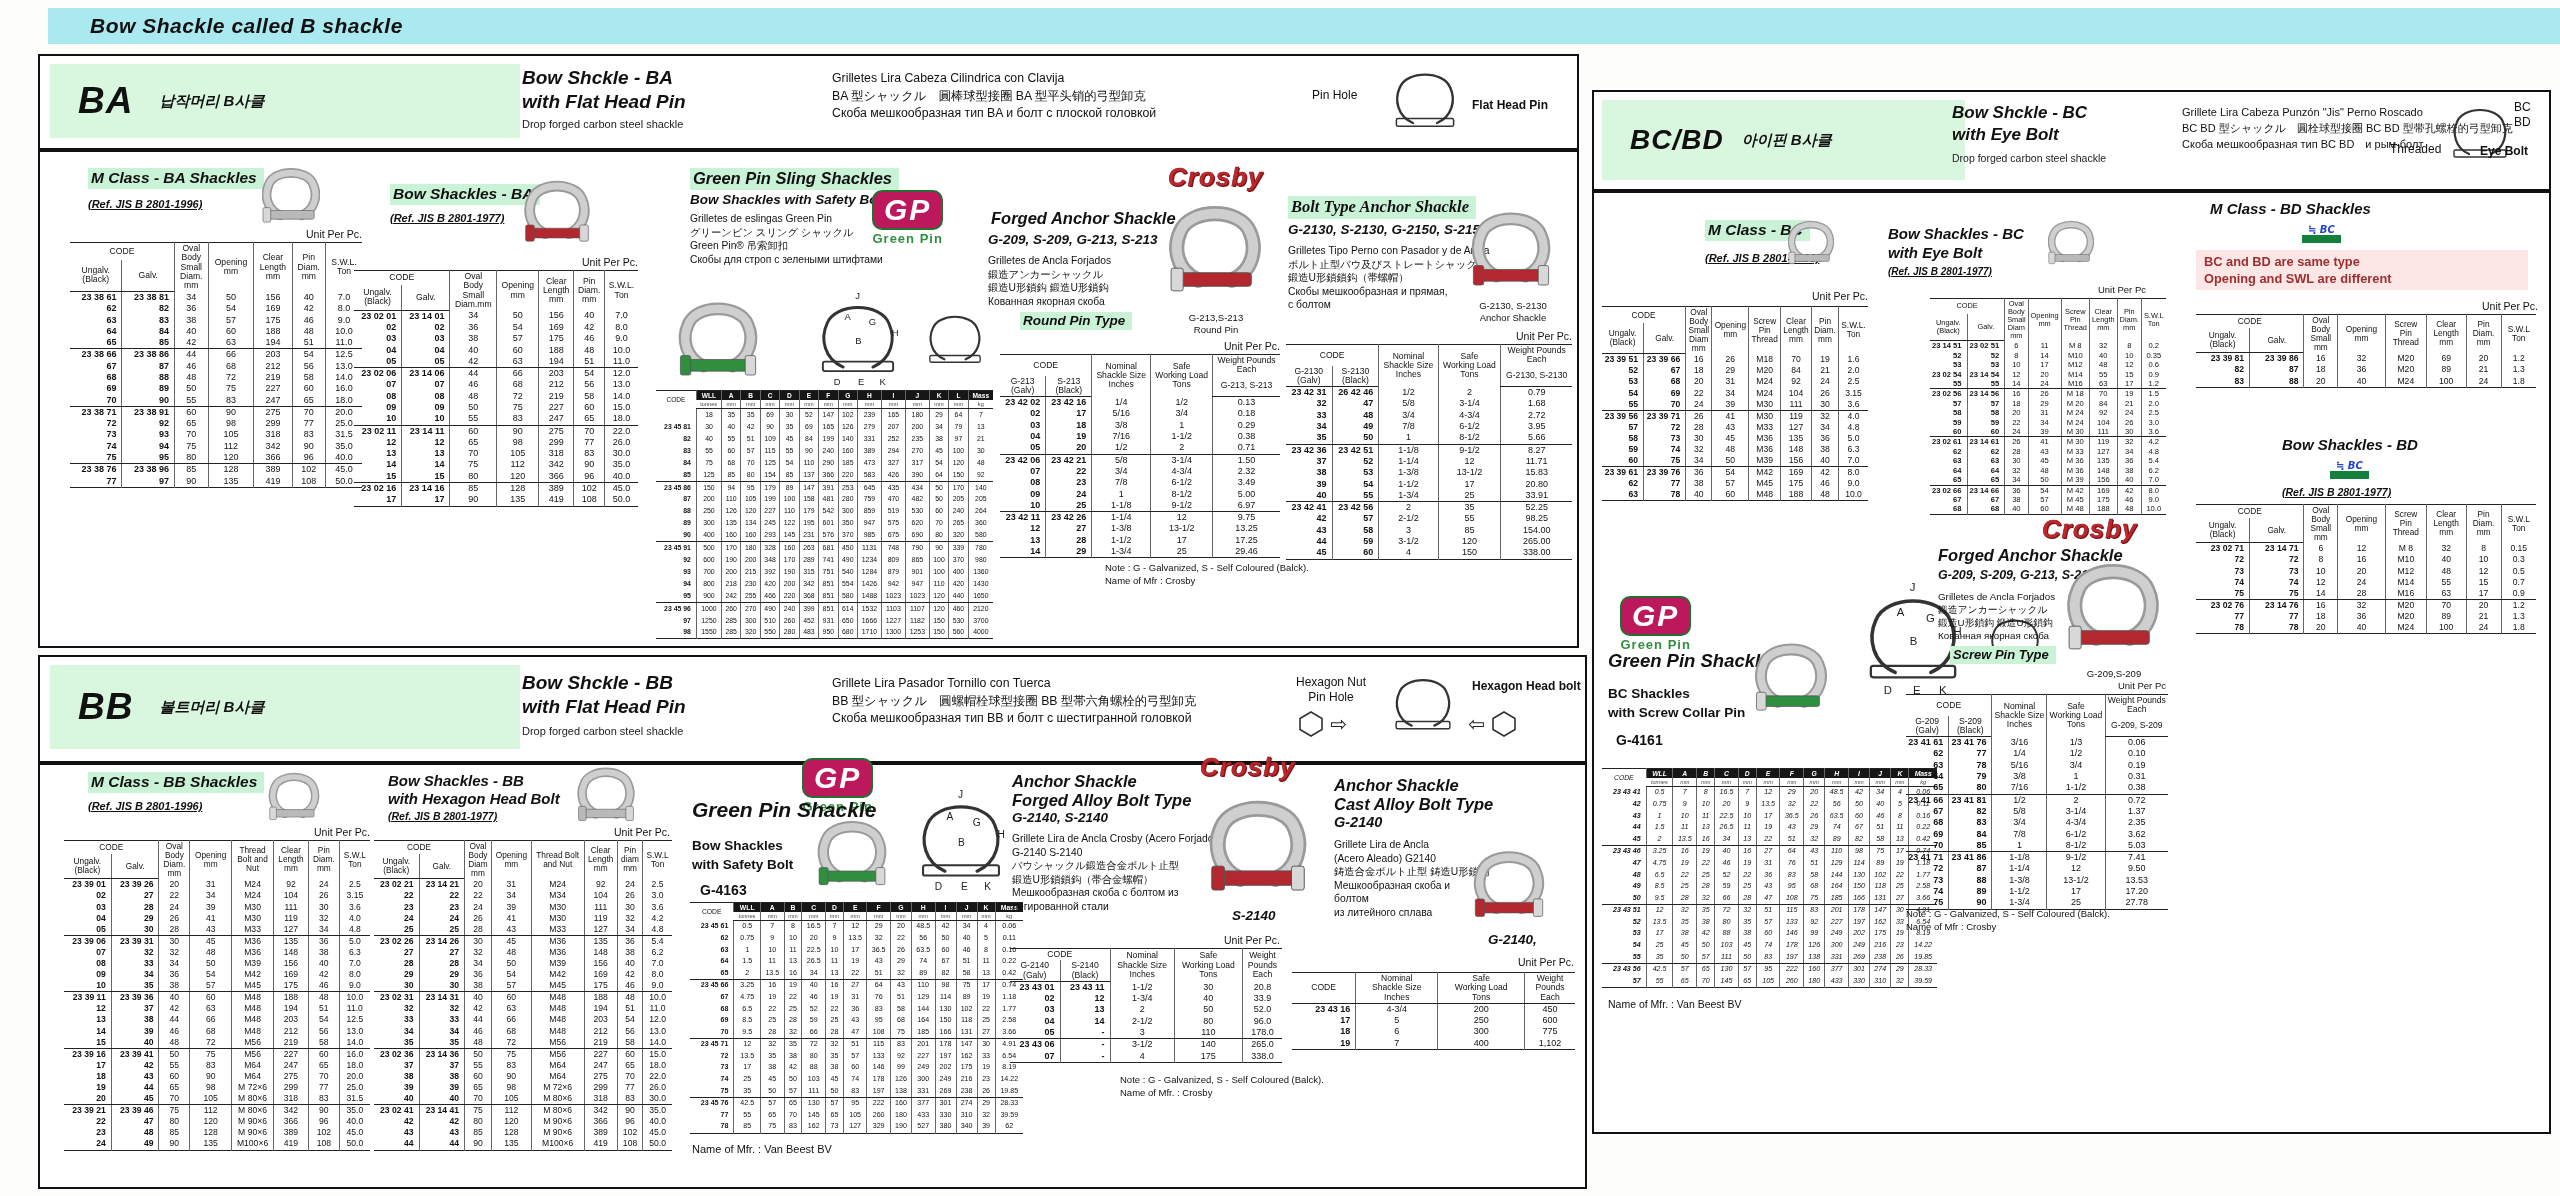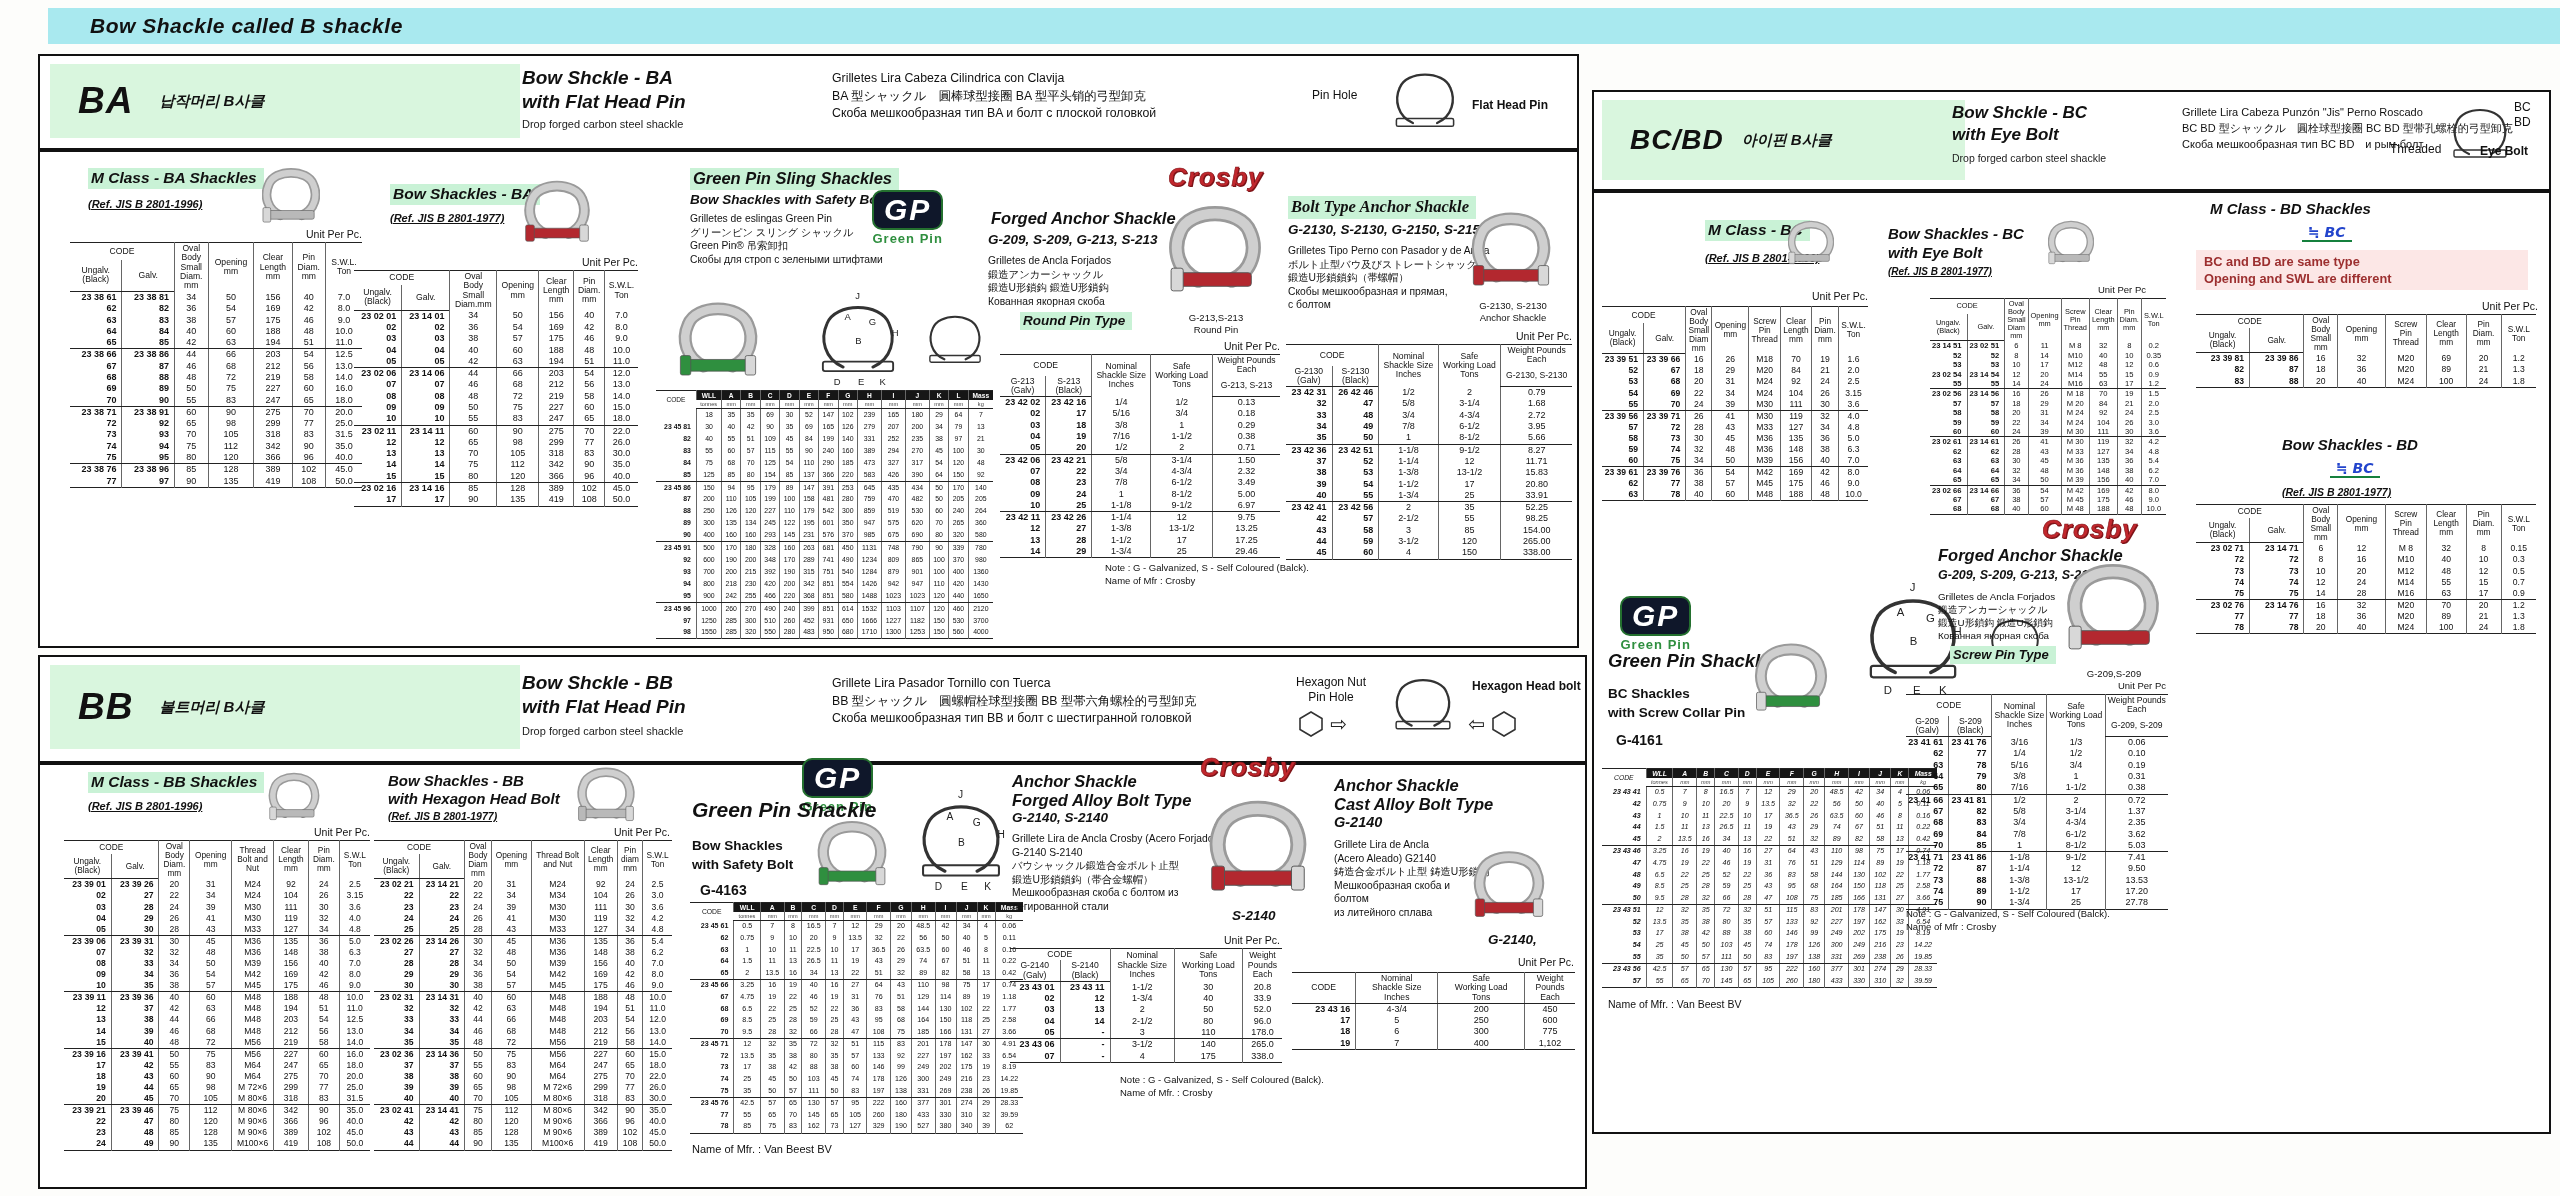--- a/index.html
+++ b/index.html
@@ -20,22 +20,22 @@
   .h16{font-size:16.5px;}
   .h18{font-size:18.5px;}
   .h21{font-size:21px;}
   .ref{font-size:11px;font-weight:bold;font-style:italic;text-decoration:underline;}
   .models{font-size:13.5px;font-weight:bold;font-style:italic;}
   .sd{font-size:10.3px;line-height:13.6px;white-space:pre-line;}
   .unit{font-size:10.5px;text-align:right;}
   .cap{font-size:9.5px;text-align:center;line-height:12px;white-space:pre-line;}
   .note{font-size:9.5px;line-height:12.5px;white-space:pre-line;}
   .mfr{font-size:11px;}
-  .approx{font-size:14px;font-weight:bold;font-style:italic;color:#2244cc;
-          border-bottom:2px solid #15803d;padding:0 6px;font-family:"DejaVu Sans",sans-serif;}
+  .approx{font-size:10px;font-weight:bold;font-style:italic;color:#2244cc;
+          border-bottom:8px solid #15803d;padding:0 6px;font-family:"DejaVu Sans",sans-serif;}
   .pinkbox{background:#fce7e6;color:#9c2f2f;font-size:12.8px;font-weight:bold;
            padding:3px 8px;line-height:17px;white-space:pre-line;}
   .bsub{font-size:13.5px;font-weight:bold;line-height:19px;}
   .gmodel{font-size:14px;font-weight:bold;}
   
   .cat{border-collapse:collapse;width:100%;border-top:1.6px solid #222;border-bottom:1.6px solid #222;}
   .cat th,.cat td{border-left:1px solid #666;padding:0 2px;text-align:center;vertical-align:middle;}
   .cat th:first-child,.cat td:first-child{border-left:none;}
   .cat thead tr:last-child th{border-bottom:1.4px solid #222;}
   .cat thead th{font-weight:normal;white-space:pre-line;line-height:1.08;padding:1px 2px;}
@@ -43,21 +43,21 @@
   .cat td.cd{font-weight:bold;white-space:nowrap;text-align:right;padding-right:5px;}
   .cat th.dk{background:#161616;color:#fff;font-weight:bold;}
   .cat th.un{font-size:5.6px;color:#444;}
   .t9 td{font-size:9px;line-height:11.3px;}   .t9 th{font-size:8.6px;}
   .t85 td{font-size:8.6px;line-height:11.1px;} .t85 th{font-size:8.3px;}
   .t75 td{font-size:7.6px;line-height:9.4px;}  .t75 th{font-size:7.4px;}
   .gpt td{font-size:6.9px;line-height:11.9px;} .gpt th{font-size:6.6px;}
   .gpt2 td{font-size:7.1px;line-height:11.6px;}.gpt2 th{font-size:6.8px;}
   
   .gplogo{display:flex;flex-direction:column;align-items:center;}
-  .gpbadge{background:#0f172a;color:#fff;font-weight:bold;font-size:30px;font-style:italic;
+  .gpbadge{background:#be185d;color:#fff;font-weight:bold;font-size:30px;font-style:italic;
            border-radius:10px;padding:0 10px;line-height:36px;letter-spacing:2px;border:2px solid #24702f;}
   .gpname{color:#2f8f3f;font-weight:bold;font-size:13px;letter-spacing:1px;margin-top:1px;}
   .crosby{color:#c1272d;font-weight:bold;font-style:italic;font-size:26px;letter-spacing:1px;
           text-shadow:1px 1px 0 #7d1418;-webkit-text-stroke:.6px #7d1418;}
   .wm{font-size:58px;font-weight:bold;letter-spacing:14px;color:rgba(110,130,160,.13);
       transform:rotate(-38deg);transform-origin:left top;}
   .lbl{font-size:12px;line-height:15px;white-space:pre-line;}
   .hexrow{display:flex;align-items:center;gap:6px;font-size:20px;color:#222;}
 </style>
 </head>

